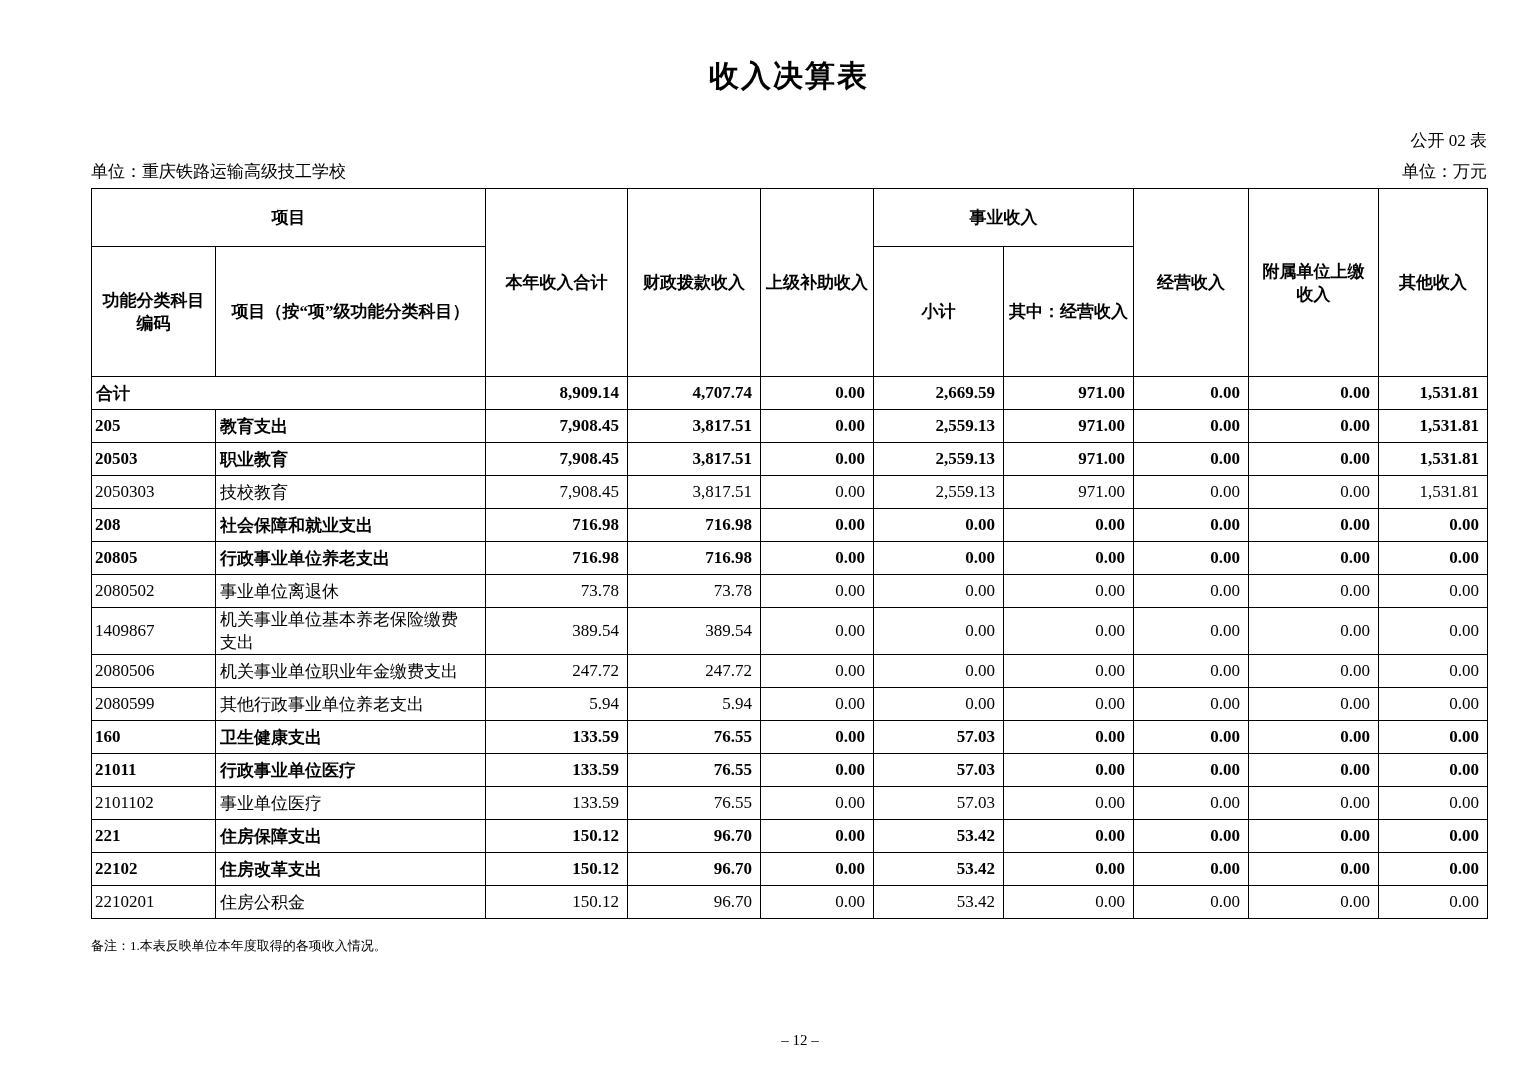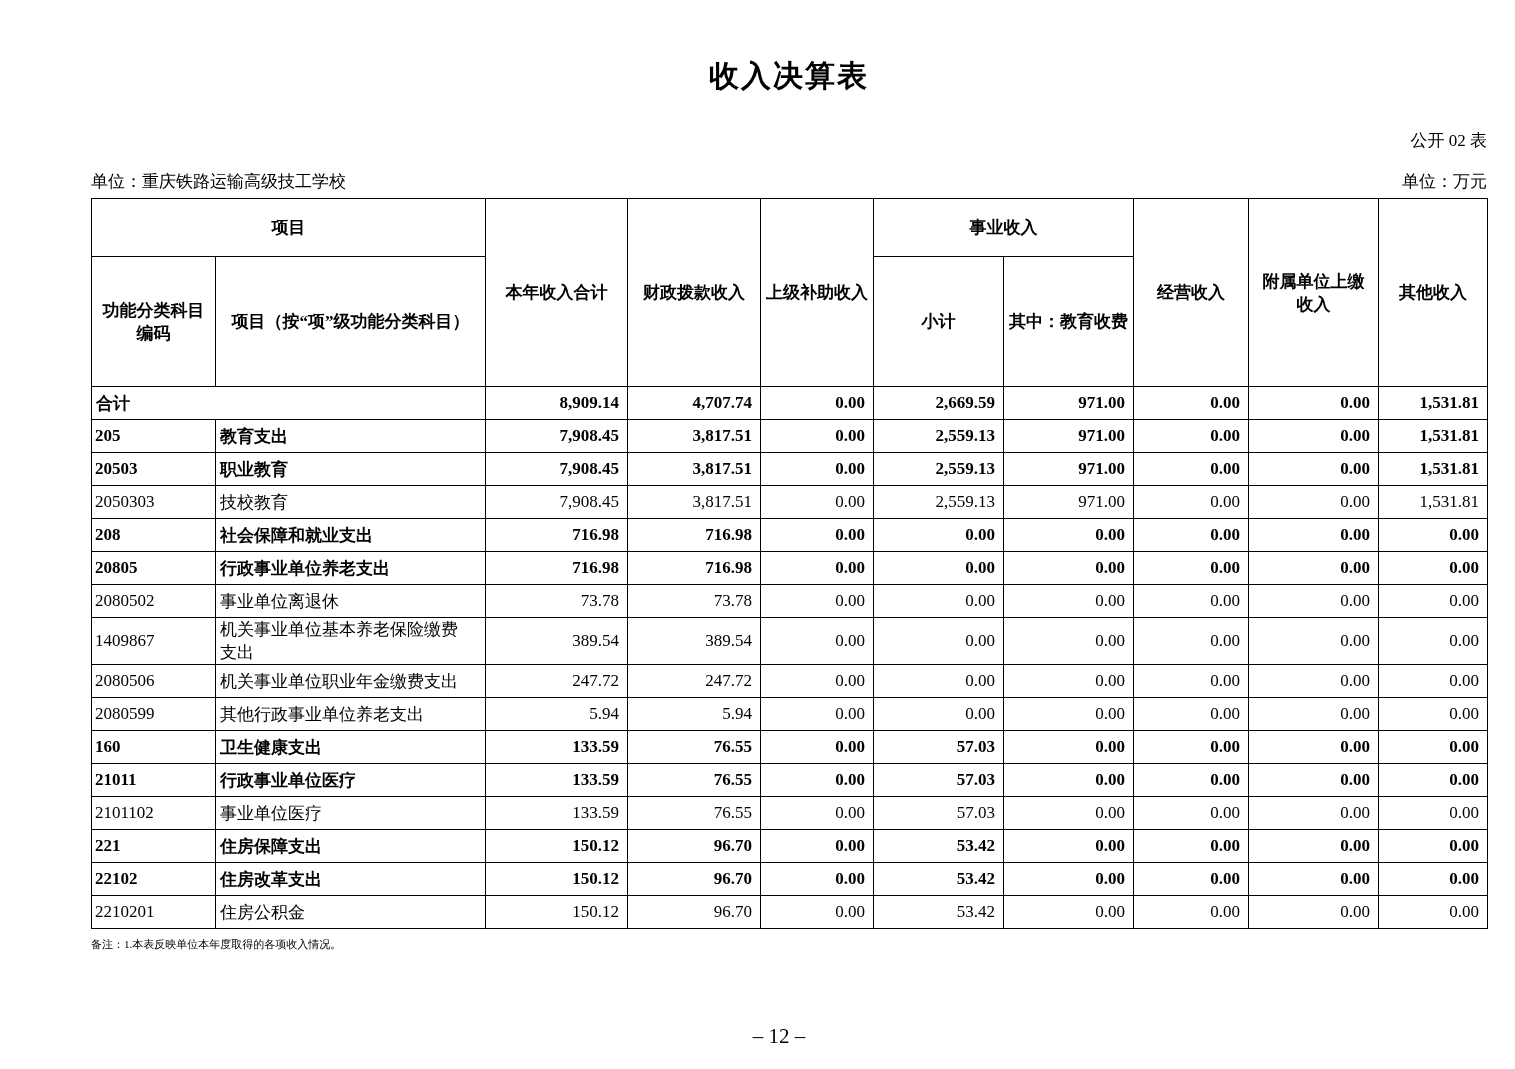--- a/index.html
+++ b/index.html
@@ -24,21 +24,21 @@
   }
   .doc-code {
     text-align: right;
     font-size: 17px;
     margin-top: 32px;
   }
   .unit-row {
     display: flex;
     justify-content: space-between;
     font-size: 17px;
-    margin-top: 18px;
+    margin-top: 8px;
     margin-bottom: 5px;
   }
   table.main {
     border-collapse: collapse;
     table-layout: fixed;
     width: 1396px;
     font-size: 17px;
   }
   table.main th, table.main td {
     border: 1px solid #000;
@@ -52,31 +52,32 @@
   .hrow1 th { height: 58px; }
   .hrow2 th { height: 130px; }
   th.preline { white-space: pre-line; }
   td.cell { height: 33px; }
   td.code-cell { text-align: left; padding-left: 3px; }
   td.name-cell { text-align: left; padding-left: 4px; padding-right: 18px; }
   td.total-label { padding-right: 0; }
   td.num-cell { text-align: right; padding-right: 8px; }
   tr.bold-row td { font-weight: bold; }
   .notes {
-    font-size: 11px;
+    font-size: 13px;
+    margin-top: 11px;
     line-height: 31px;
   }
   .notes .note-2 { padding-left: 57px; }
   .page-number {
     position: absolute;
-    left: 81px;
+    left: 102px;
     width: 1396px;
     bottom: 20px;
     text-align: center;
-    font-size: 21px;
+    font-size: 15px;
   }
 </style>
 </head>
 <body>
 
 <div class="content">
 
   <div class="doc-title">收入决算表</div>
 
   <div class="doc-code">公开 02 表</div>
@@ -109,21 +110,21 @@
         <th rowspan="2">经营收入</th>
         <th rowspan="2" class="preline">附属单位上缴
 收入</th>
         <th rowspan="2">其他收入</th>
       </tr>
       <tr class="hrow2">
         <th class="preline">功能分类科目
 编码</th>
         <th>项目（按“项”级功能分类科目）</th>
         <th>小计</th>
-        <th>其中：教育收费</th>
+        <th>其中：经营收入</th>
       </tr>
     </thead>
     <tbody>
         <tr class="bold-row">
           <td class="cell name-cell total-label" colspan="2">合计</td>
           <td class="cell num-cell">8,909.14</td>
           <td class="cell num-cell">4,707.74</td>
           <td class="cell num-cell">0.00</td>
           <td class="cell num-cell">2,669.59</td>
           <td class="cell num-cell">971.00</td>

